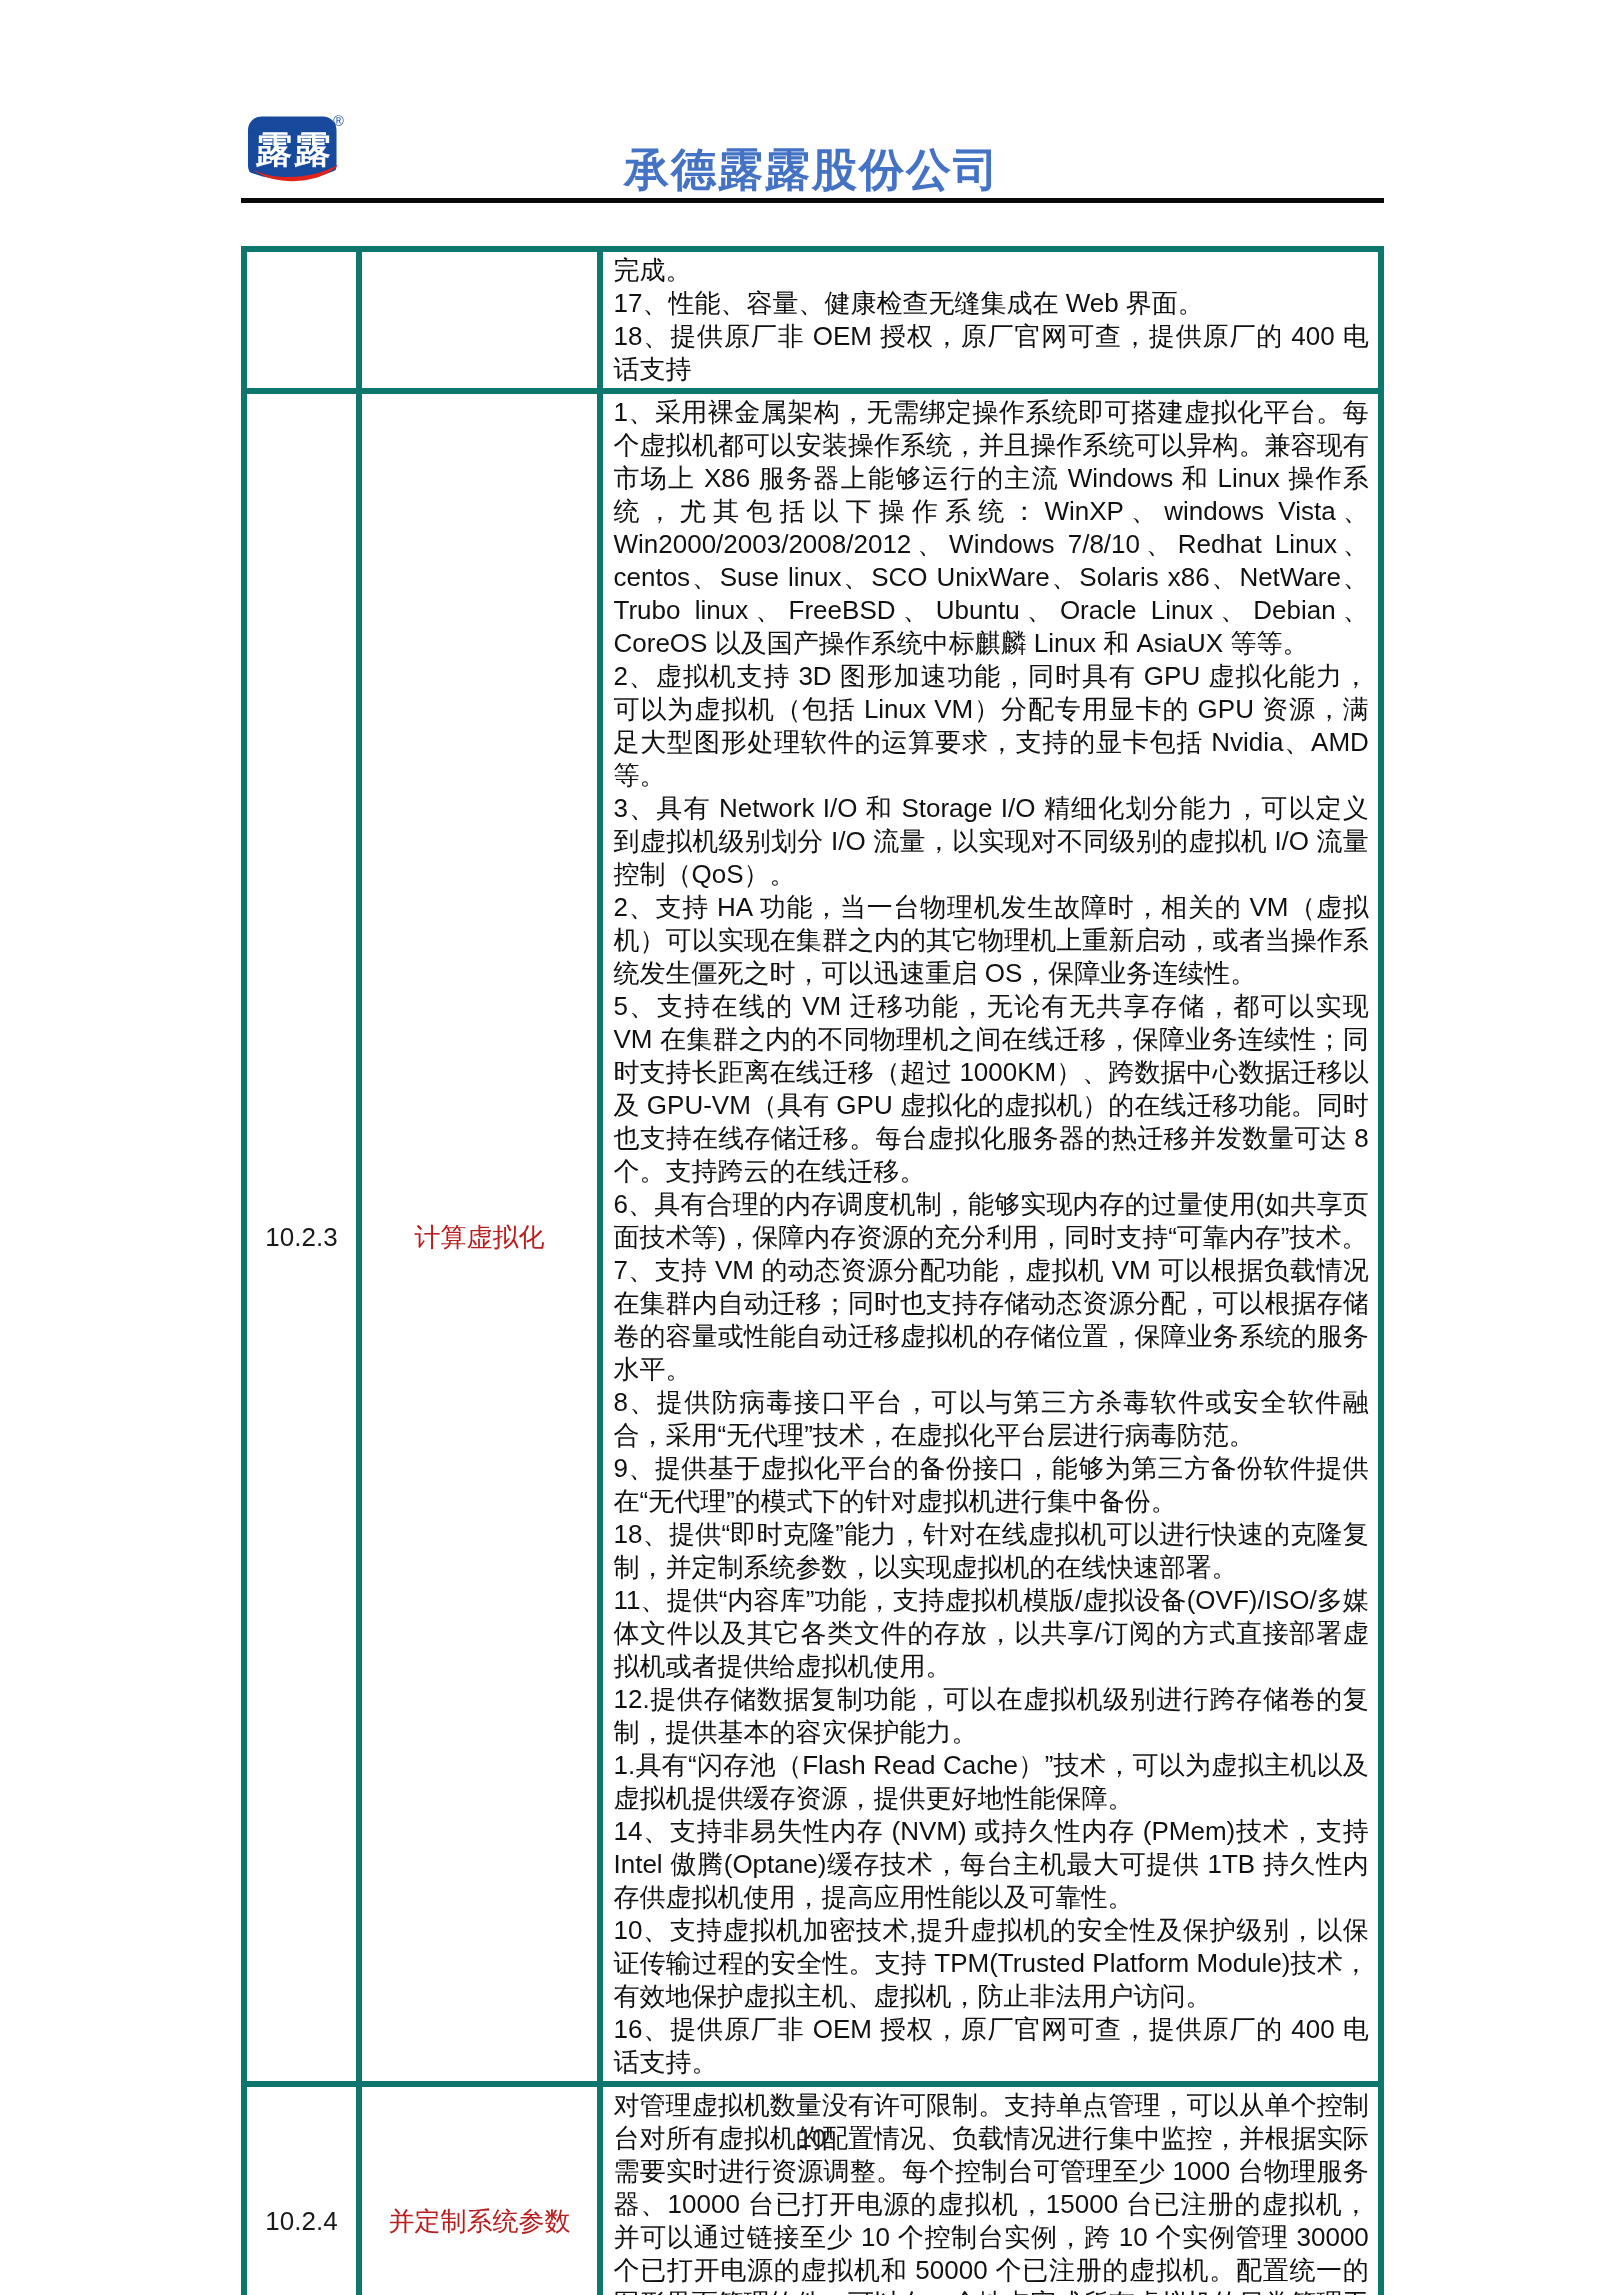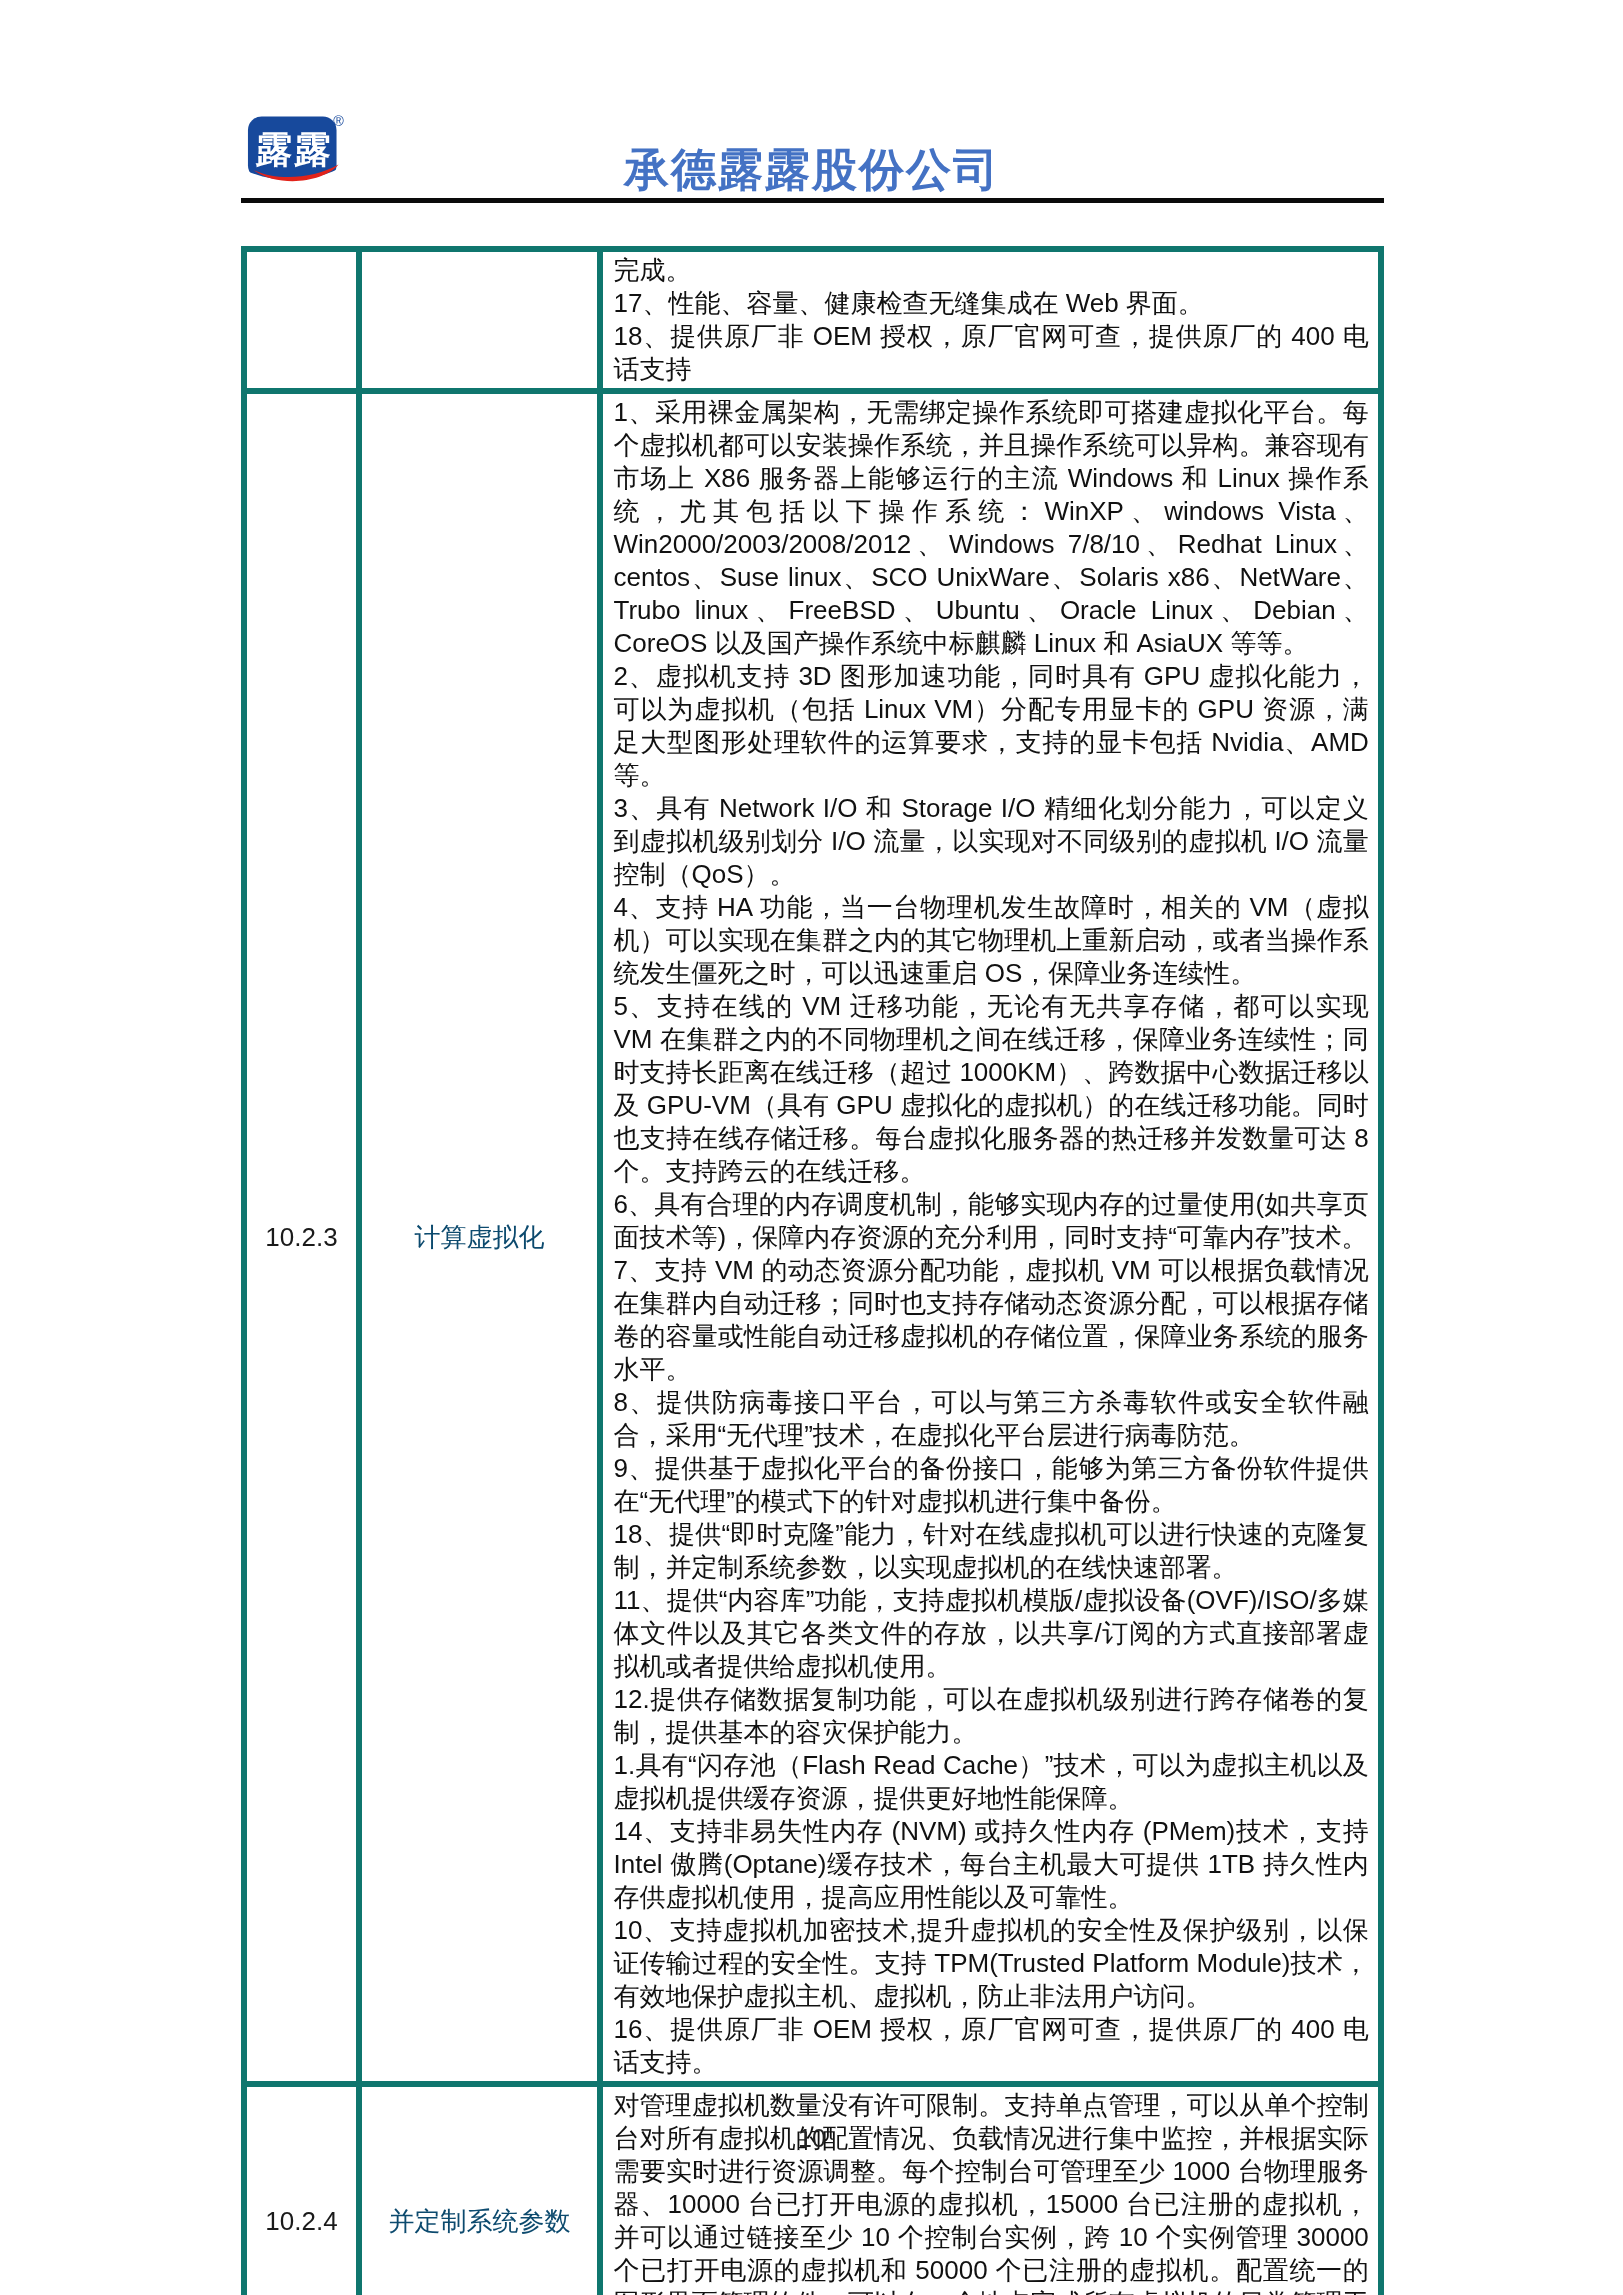--- a/index.html
+++ b/index.html
@@ -67,21 +67,21 @@
     text-align: center;
     font-size: 26px;
     color: #1a1a1a;
     padding: 0;
     border-radius: 21px;
   }
   td.cell-label {
     width: 211px;
     text-align: center;
     font-size: 26px;
-    color: #0c4a6e;
+    color: #b91c1c;
     padding: 12px;
   }
   td.cell-content {
     padding: 2px 9.2px 2px 10.5px;
     font-size: 26px;
     line-height: 33px;
     text-align: justify;
     vertical-align: top;
     color: #111;
   }
@@ -135,21 +135,21 @@
             <p>18、提供原厂非 OEM 授权，原厂官网可查，提供原厂的 400 电话支持</p>
           </td>
         </tr>
         <tr>
           <td class="cell-id">10.2.3</td>
           <td class="cell-label">计算虚拟化</td>
           <td class="cell-content">
             <p>1、采用裸金属架构，无需绑定操作系统即可搭建虚拟化平台。每个虚拟机都可以安装操作系统，并且操作系统可以异构。兼容现有市场上 X86 服务器上能够运行的主流 Windows 和 Linux 操作系统，尤其包括以下操作系统：WinXP、windows Vista、Win2000/2003/2008/2012、Windows 7/8/10、Redhat Linux、centos、Suse linux、SCO UnixWare、Solaris x86、NetWare、Trubo linux、FreeBSD、Ubuntu、Oracle Linux、Debian、CoreOS 以及国产操作系统中标麒麟 Linux 和 AsiaUX 等等。</p>
             <p>2、虚拟机支持 3D 图形加速功能，同时具有 GPU 虚拟化能力，可以为虚拟机（包括 Linux VM）分配专用显卡的 GPU 资源，满足大型图形处理软件的运算要求，支持的显卡包括 Nvidia、AMD 等。</p>
             <p>3、具有 Network I/O 和 Storage I/O 精细化划分能力，可以定义到虚拟机级别划分 I/O 流量，以实现对不同级别的虚拟机 I/O 流量控制（QoS）。</p>
-            <p>4、支持 HA 功能，当一台物理机发生故障时，相关的 VM（虚拟机）可以实现在集群之内的其它物理机上重新启动，或者当操作系统发生僵死之时，可以迅速重启 OS，保障业务连续性。</p>
+            <p>2、支持 HA 功能，当一台物理机发生故障时，相关的 VM（虚拟机）可以实现在集群之内的其它物理机上重新启动，或者当操作系统发生僵死之时，可以迅速重启 OS，保障业务连续性。</p>
             <p>5、支持在线的 VM 迁移功能，无论有无共享存储，都可以实现 VM 在集群之内的不同物理机之间在线迁移，保障业务连续性；同时支持长距离在线迁移（超过 1000KM）、跨数据中心数据迁移以及 GPU-VM（具有 GPU 虚拟化的虚拟机）的在线迁移功能。同时也支持在线存储迁移。每台虚拟化服务器的热迁移并发数量可达 8 个。支持跨云的在线迁移。</p>
             <p>6、具有合理的内存调度机制，能够实现内存的过量使用(如共享页面技术等)，保障内存资源的充分利用，同时支持“可靠内存”技术。</p>
             <p>7、支持 VM 的动态资源分配功能，虚拟机 VM 可以根据负载情况在集群内自动迁移；同时也支持存储动态资源分配，可以根据存储卷的容量或性能自动迁移虚拟机的存储位置，保障业务系统的服务水平。</p>
             <p>8、提供防病毒接口平台，可以与第三方杀毒软件或安全软件融合，采用“无代理”技术，在虚拟化平台层进行病毒防范。</p>
             <p>9、提供基于虚拟化平台的备份接口，能够为第三方备份软件提供在“无代理”的模式下的针对虚拟机进行集中备份。</p>
             <p>18、提供“即时克隆”能力，针对在线虚拟机可以进行快速的克隆复制，并定制系统参数，以实现虚拟机的在线快速部署。</p>
             <p>11、提供“内容库”功能，支持虚拟机模版/虚拟设备(OVF)/ISO/多媒体文件以及其它各类文件的存放，以共享/订阅的方式直接部署虚拟机或者提供给虚拟机使用。</p>
             <p>12.提供存储数据复制功能，可以在虚拟机级别进行跨存储卷的复制，提供基本的容灾保护能力。</p>
             <p>1.具有“闪存池（Flash Read Cache）”技术，可以为虚拟主机以及虚拟机提供缓存资源，提供更好地性能保障。</p>
             <p>14、支持非易失性内存 (NVM) 或持久性内存 (PMem)技术，支持 Intel 傲腾(Optane)缓存技术，每台主机最大可提供 1TB 持久性内存供虚拟机使用，提高应用性能以及可靠性。</p>

